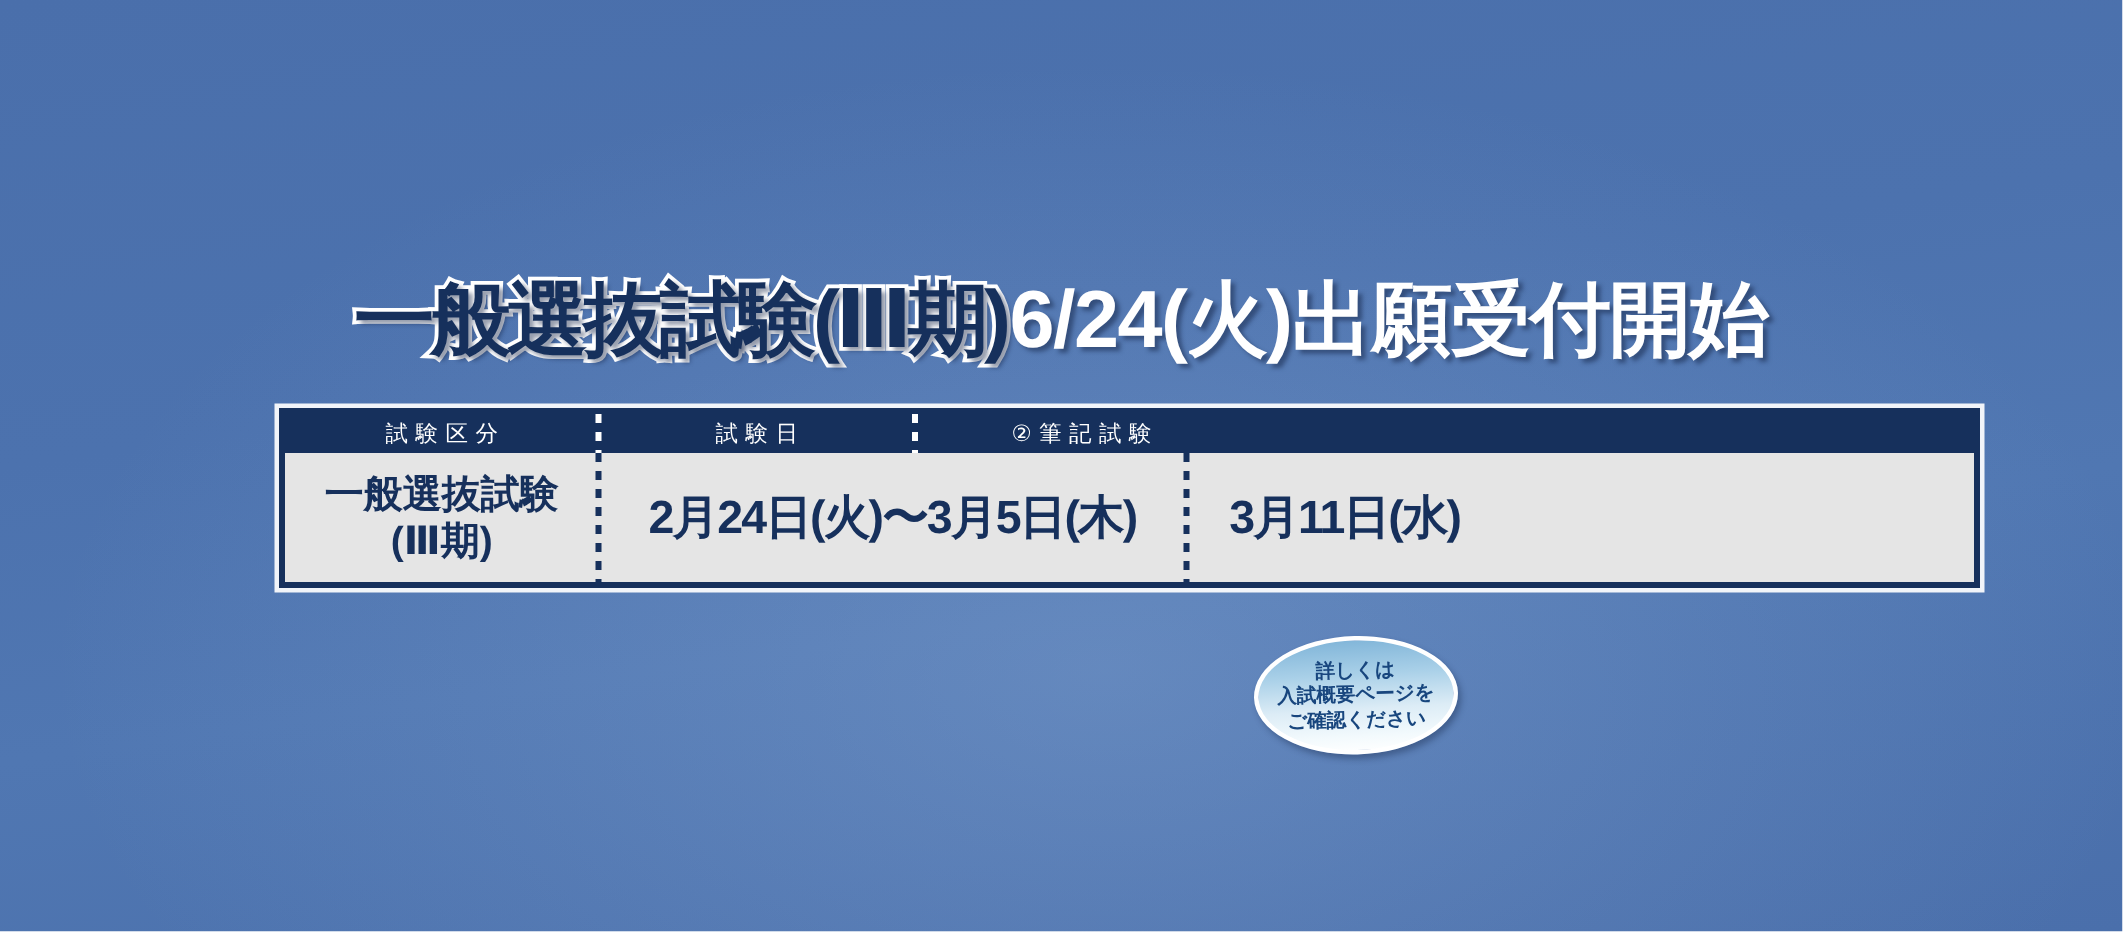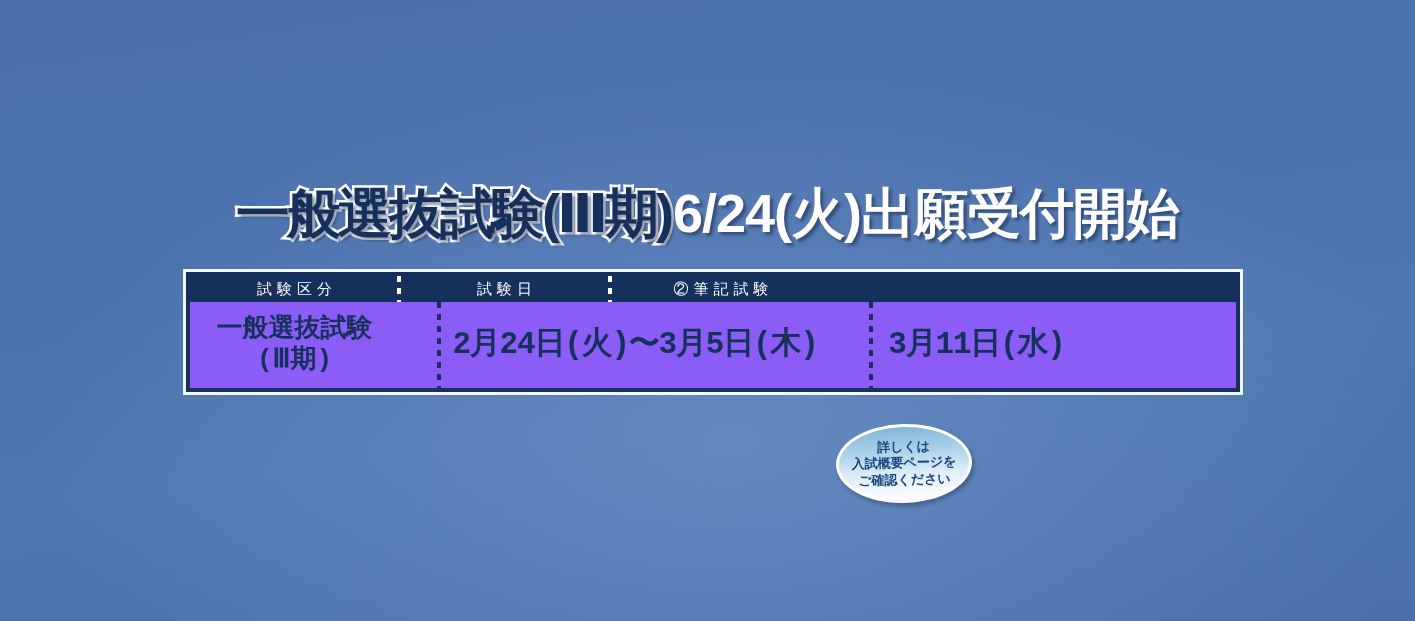--- a/index.html
+++ b/index.html
@@ -41,40 +41,38 @@
     font-weight:bold;
     text-shadow:3px 3px 3px rgba(20,35,70,0.5);
     letter-spacing:-1px;
     margin-left:2px;
   }
 
   
   #exam-table {
     position:absolute;
     left:186px; top:272px;
-    width:1054px; height:120px;
+    width:1134px; height:120px;
     background:#ffffff;
     border:4px solid #16305c;
     outline:3px solid rgba(255,255,255,0.92);
     display:flex;
     flex-direction:column;
-    font-family:Liberation Mono, monospace;
   }
   #exam-table .thead {
     height:26px;
     background:#16305c;
     display:flex;
     align-items:center;
   }
   #exam-table .tbody {
     flex:1;
     display:flex;
     align-items:center;
-    background:#8b5cf6;
-    gap:40px;
+    background:#e5e5e5;
   }
   .col { position:relative; height:100%; display:flex; align-items:center; justify-content:center; }
   .c1 { width:209px; }
   .c2 { width:392px; }
   .c3 { width:211px; }
   .c4 { width:222px; }
 
   
   .col.sep::before {
     content:"";

